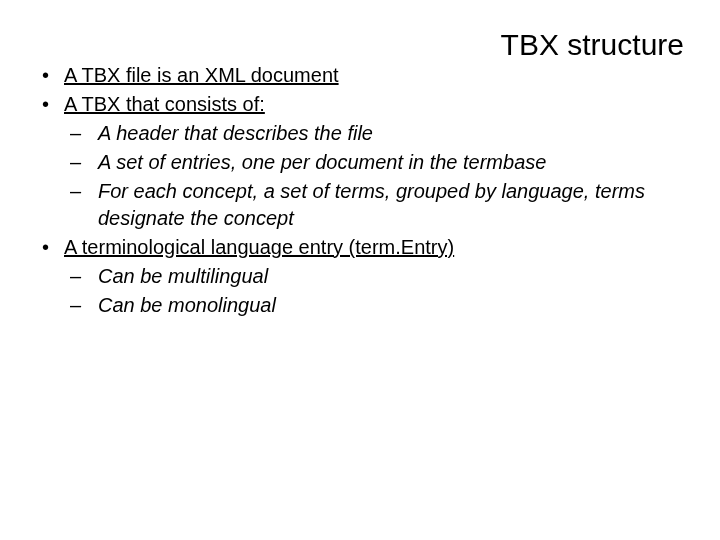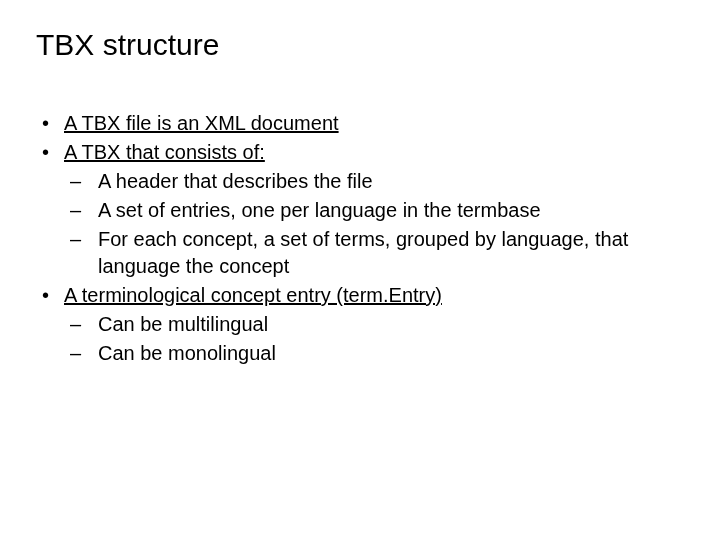--- a/index.html
+++ b/index.html
@@ -6,24 +6,23 @@
     body {
       width: 720px;
       height: 540px;
       background: #ffffff;
       font-family: Arial, Helvetica, sans-serif;
       color: #000000;
       padding: 28px 36px;
       position: relative;
     }
     .title {
-      text-align: left;
+      text-align: right;
       font-size: 30px;
       font-weight: 400;
-      margin-bottom: 48px;
     }
     .content {
       font-size: 20px;
       line-height: 1.35;
     }
     .bullet-l1 {
       display: flex;
       margin-bottom: 2px;
     }
     .bullet-l1 .marker {
@@ -39,20 +38,21 @@
       display: flex;
       margin-bottom: 2px;
       padding-left: 34px;
     }
     .bullet-l2 .marker {
       width: 28px;
       flex-shrink: 0;
     }
     .bullet-l2 .text {
       flex: 1;
+      font-style: italic;
     }
   </style>
 </head>
 <body>
 
 <div class="title">TBX structure</div>
 
 <div class="content">
 
   <div class="bullet-l1">
@@ -65,31 +65,31 @@
     <span class="text">A TBX that consists of:</span>
   </div>
 
   <div class="bullet-l2">
     <span class="marker">–</span>
     <span class="text">A header that describes the file</span>
   </div>
 
   <div class="bullet-l2">
     <span class="marker">–</span>
-    <span class="text">A set of entries, one per language in the termbase</span>
+    <span class="text">A set of entries, one per document in the termbase</span>
   </div>
 
   <div class="bullet-l2">
     <span class="marker">–</span>
-    <span class="text">For each concept, a set of terms, grouped by language, that language the concept</span>
+    <span class="text">For each concept, a set of terms, grouped by language, terms designate the concept</span>
   </div>
 
   <div class="bullet-l1">
     <span class="marker">•</span>
-    <span class="text">A terminological concept entry (term.Entry)</span>
+    <span class="text">A terminological language entry (term.Entry)</span>
   </div>
 
   <div class="bullet-l2">
     <span class="marker">–</span>
     <span class="text">Can be multilingual</span>
   </div>
 
   <div class="bullet-l2">
     <span class="marker">–</span>
     <span class="text">Can be monolingual</span>

